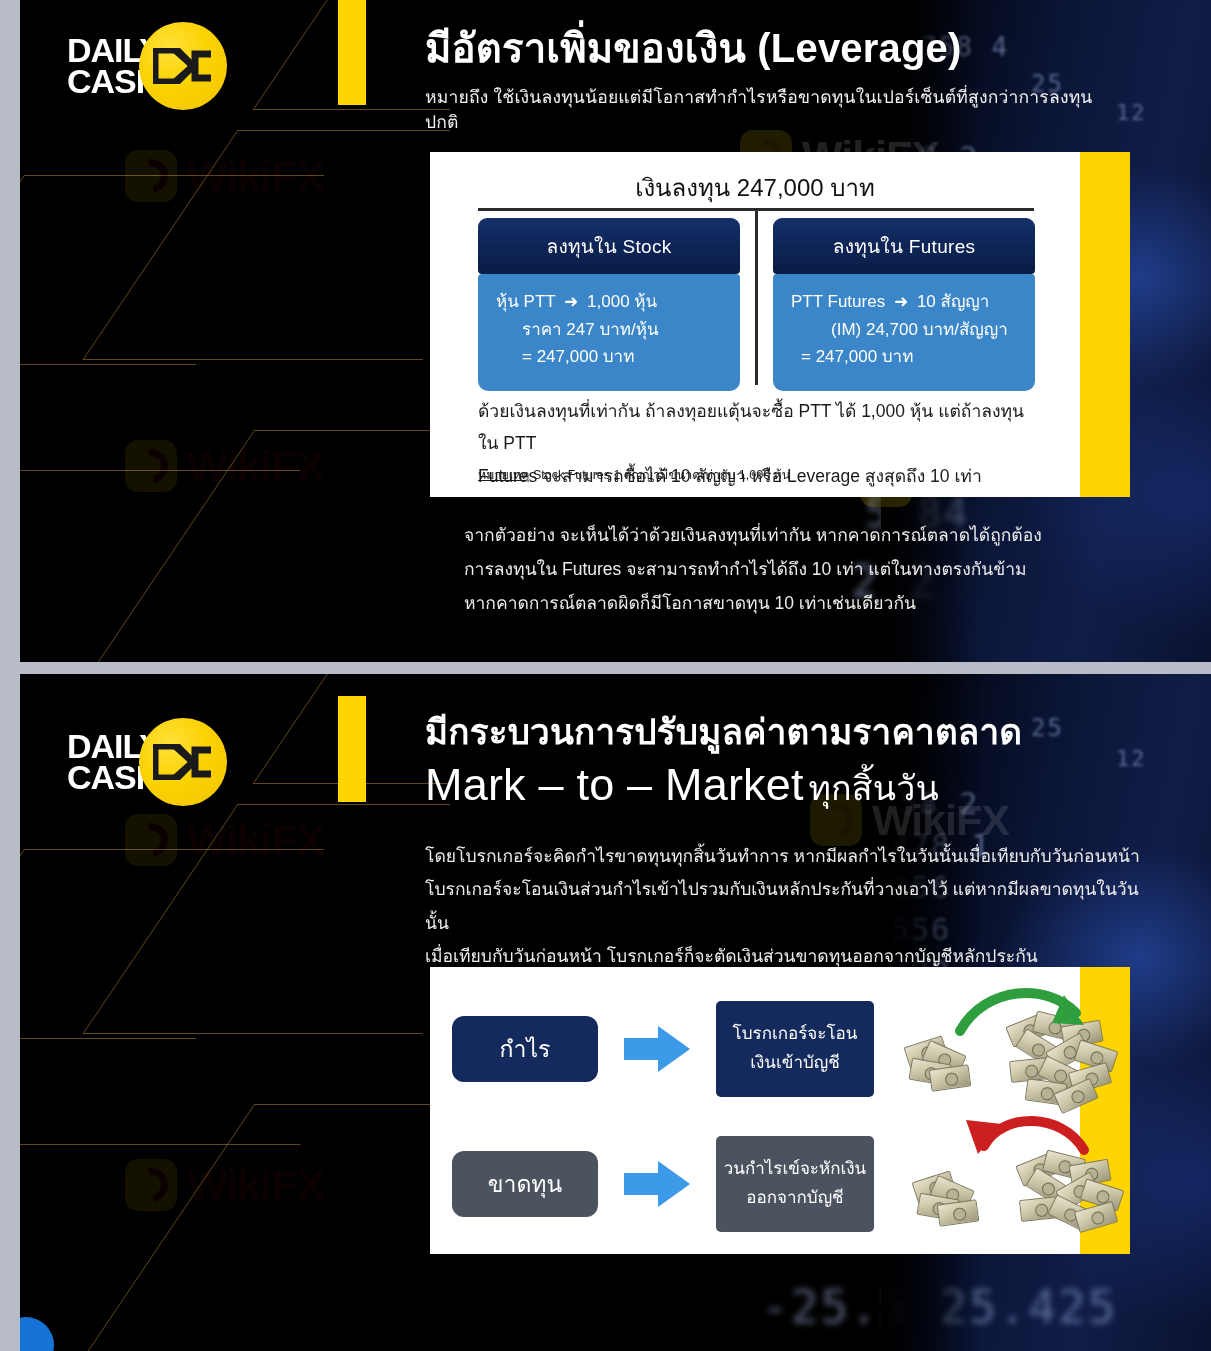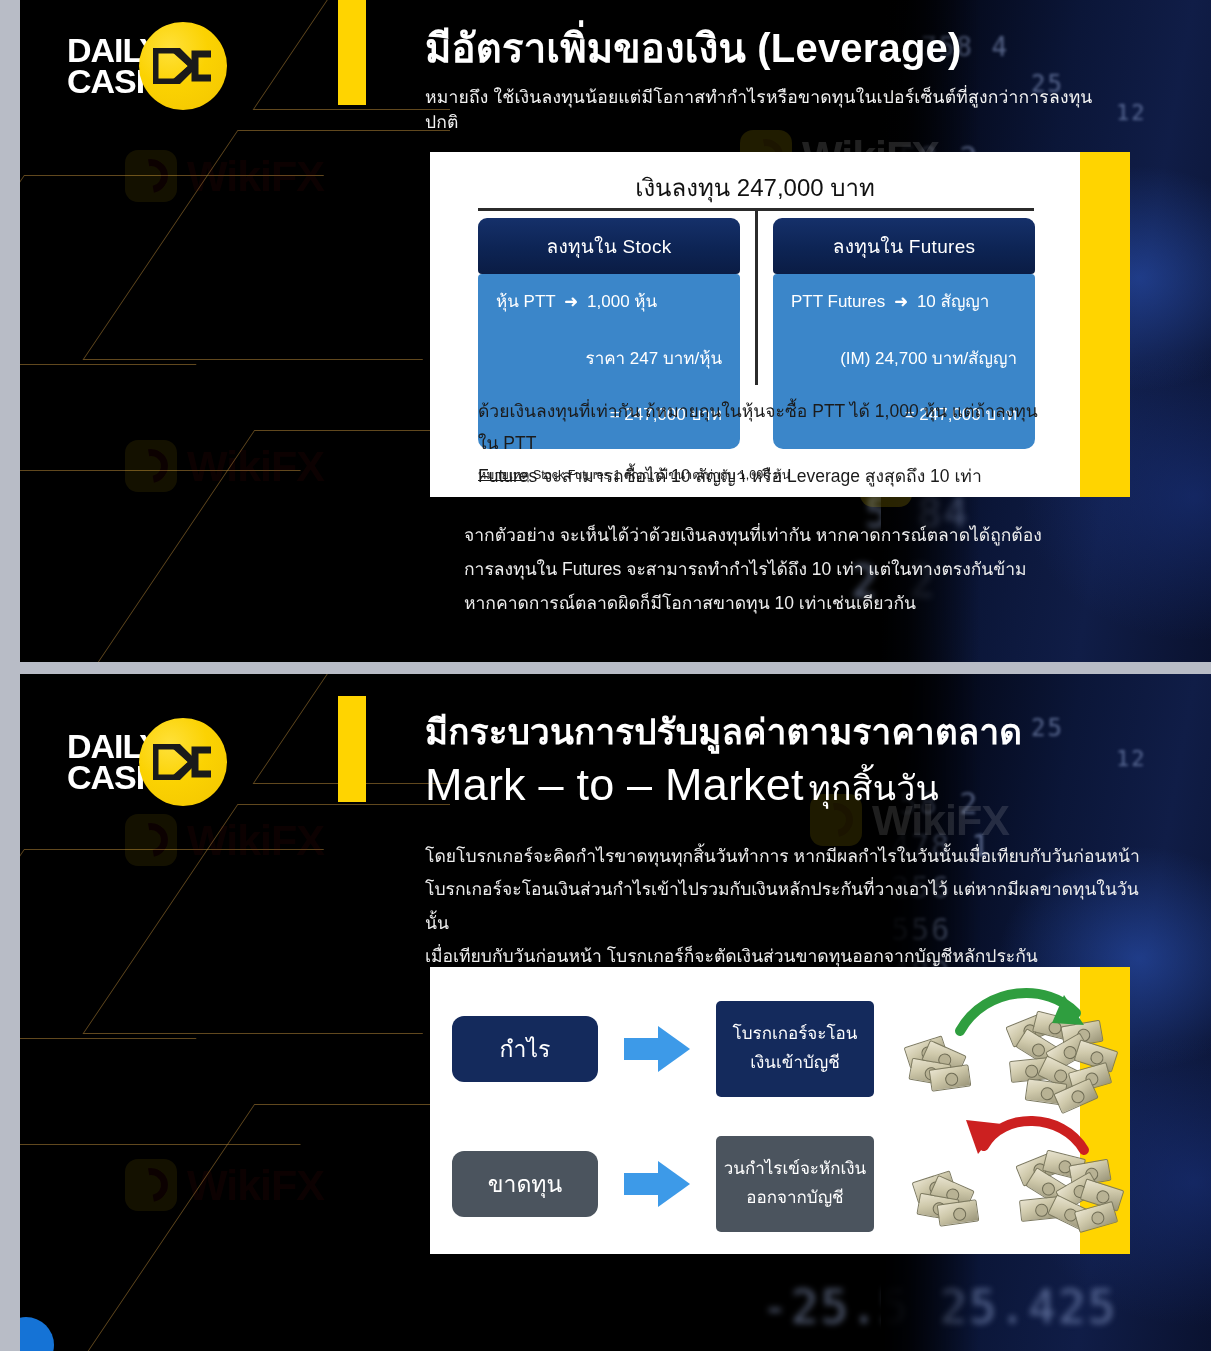--- a/index.html
+++ b/index.html
@@ -128,21 +128,21 @@
     background:linear-gradient(180deg,#15306a 0%, #0d2454 55%, #0a1c44 100%);
     color:#fff; font-size:19px; display:flex; align-items:center; justify-content:center;
     letter-spacing:.3px;
   }
   .col-body {
     background:#3b86c9; border-radius:4px 4px 10px 10px;
     padding:14px 18px 20px 18px; color:#fff; font-size:17px; line-height:1.62;
   }
   .col-body .ln { display:block; white-space:nowrap; }
   .ln.r1 { text-align:left; }
-  .ln.r2, .ln.r3 { text-align:right; padding-left:26px;margin-top:29px; }
+  .ln.r2, .ln.r3 { text-align:left; padding-left:26px; }
   .arrow-g { font-weight:bold; padding:0 4px; }
 
   .para {
     position:absolute; color:#1b1b1b; font-size:17.5px; line-height:1.85;
   }
   .note {
     position:absolute; color:#1b1b1b; font-size:12.5px;
   }
   .note u { text-decoration:underline; }
 
@@ -297,21 +297,21 @@
             <span>PTT Futures</span>
             <span class="arrow-g">➜</span>
             <span>10 สัญญา</span>
           </span>
           <span class="ln r2" style="padding-left:40px;">(IM) 24,700 บาท/สัญญา</span>
           <span class="ln r3" style="padding-left:10px;">= 247,000 บาท</span>
         </div>
       </div>
 
       <div class="para" style="left:48px; top:243px; width:560px;">
-        <div>ด้วยเงินลงทุนที่เท่ากัน ถ้หมายถุนในหุ้นจะซื้อ PTT ได้ 1,000 หุ้น แต่ถ้าลงทุนใน PTT</div>
+        <div>ด้วยเงินลงทุนที่เท่ากัน ถ้าลงทุอยแตุ้นจะซื้อ PTT ได้ 1,000 หุ้น แต่ถ้าลงทุนใน PTT</div>
         <div>Futures จะสามารถซื้อได้ 10 สัญญา หรือ Leverage สูงสุดถึง 10 เท่า</div>
       </div>
 
       <div class="note" style="left:48px; top:313px;">
         <u>หมายเหตุ</u>
         <span>Stock Futures 1 สัญญามีขนาดเท่ากับ 1,000 หุ้น</span>
       </div>
     </div>
 
     <div class="body-txt" style="left:427px; top:518px; width:700px;margin-left:17px;">

